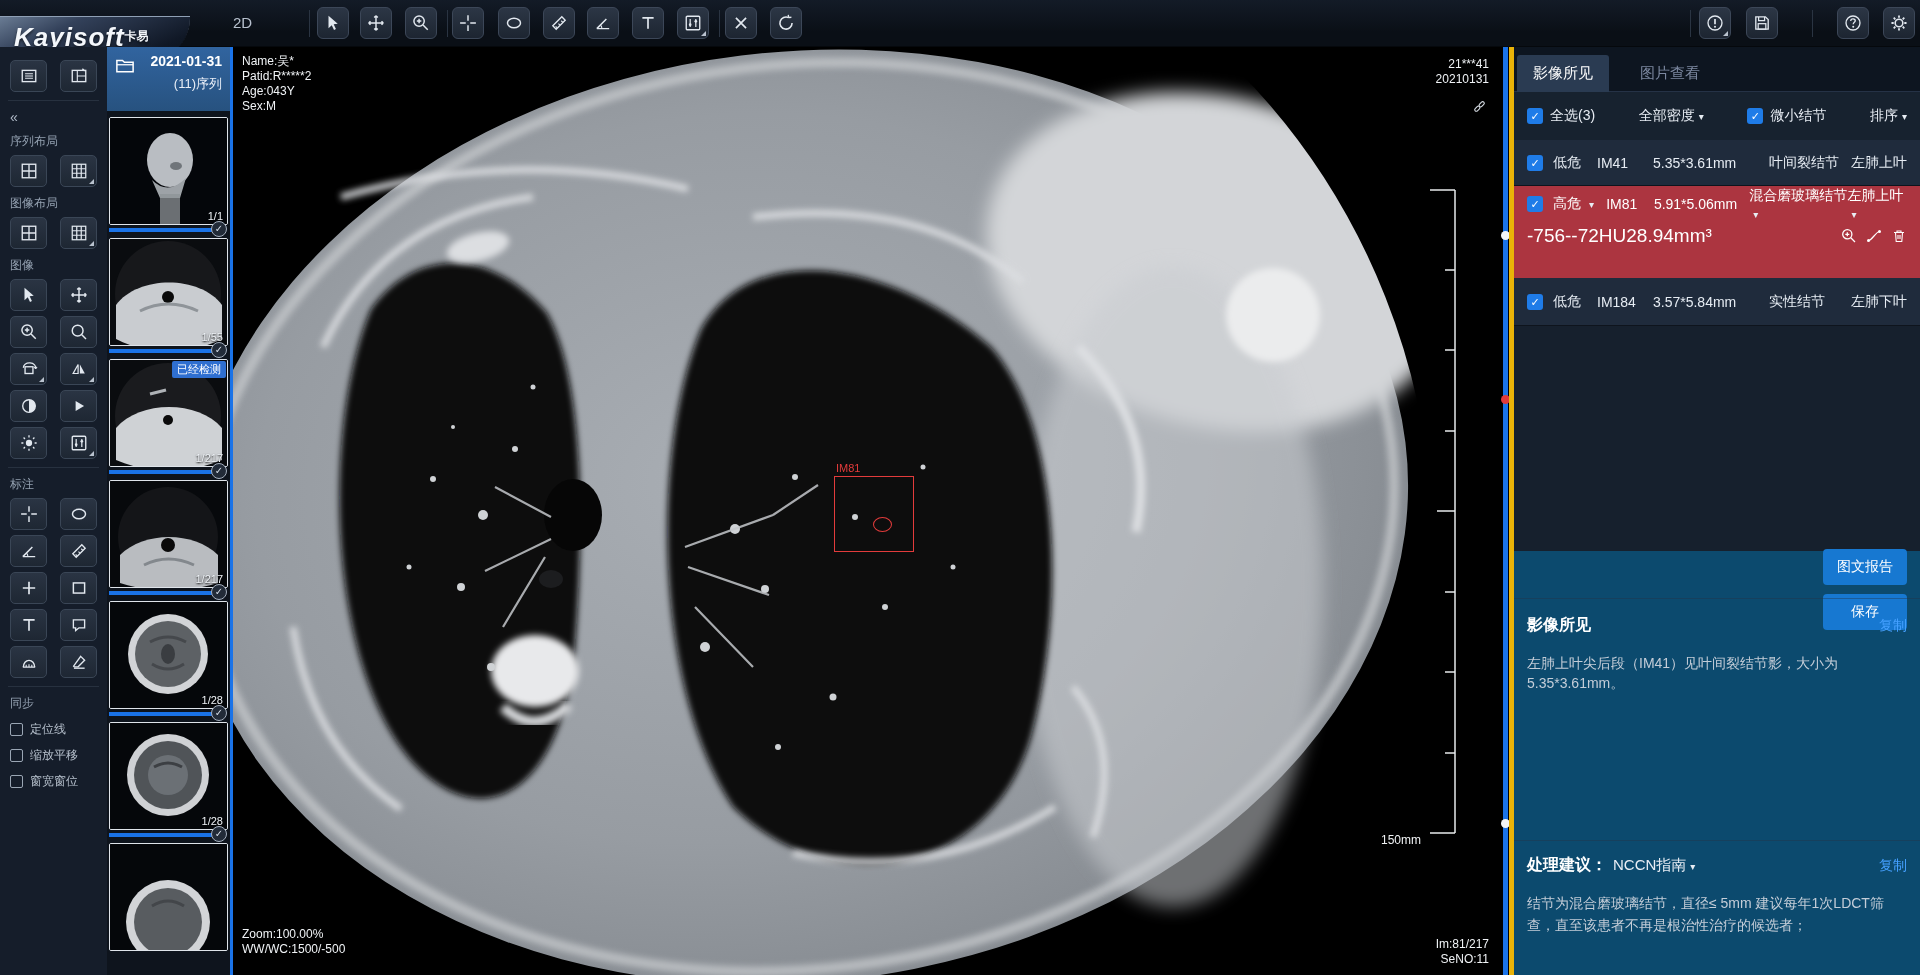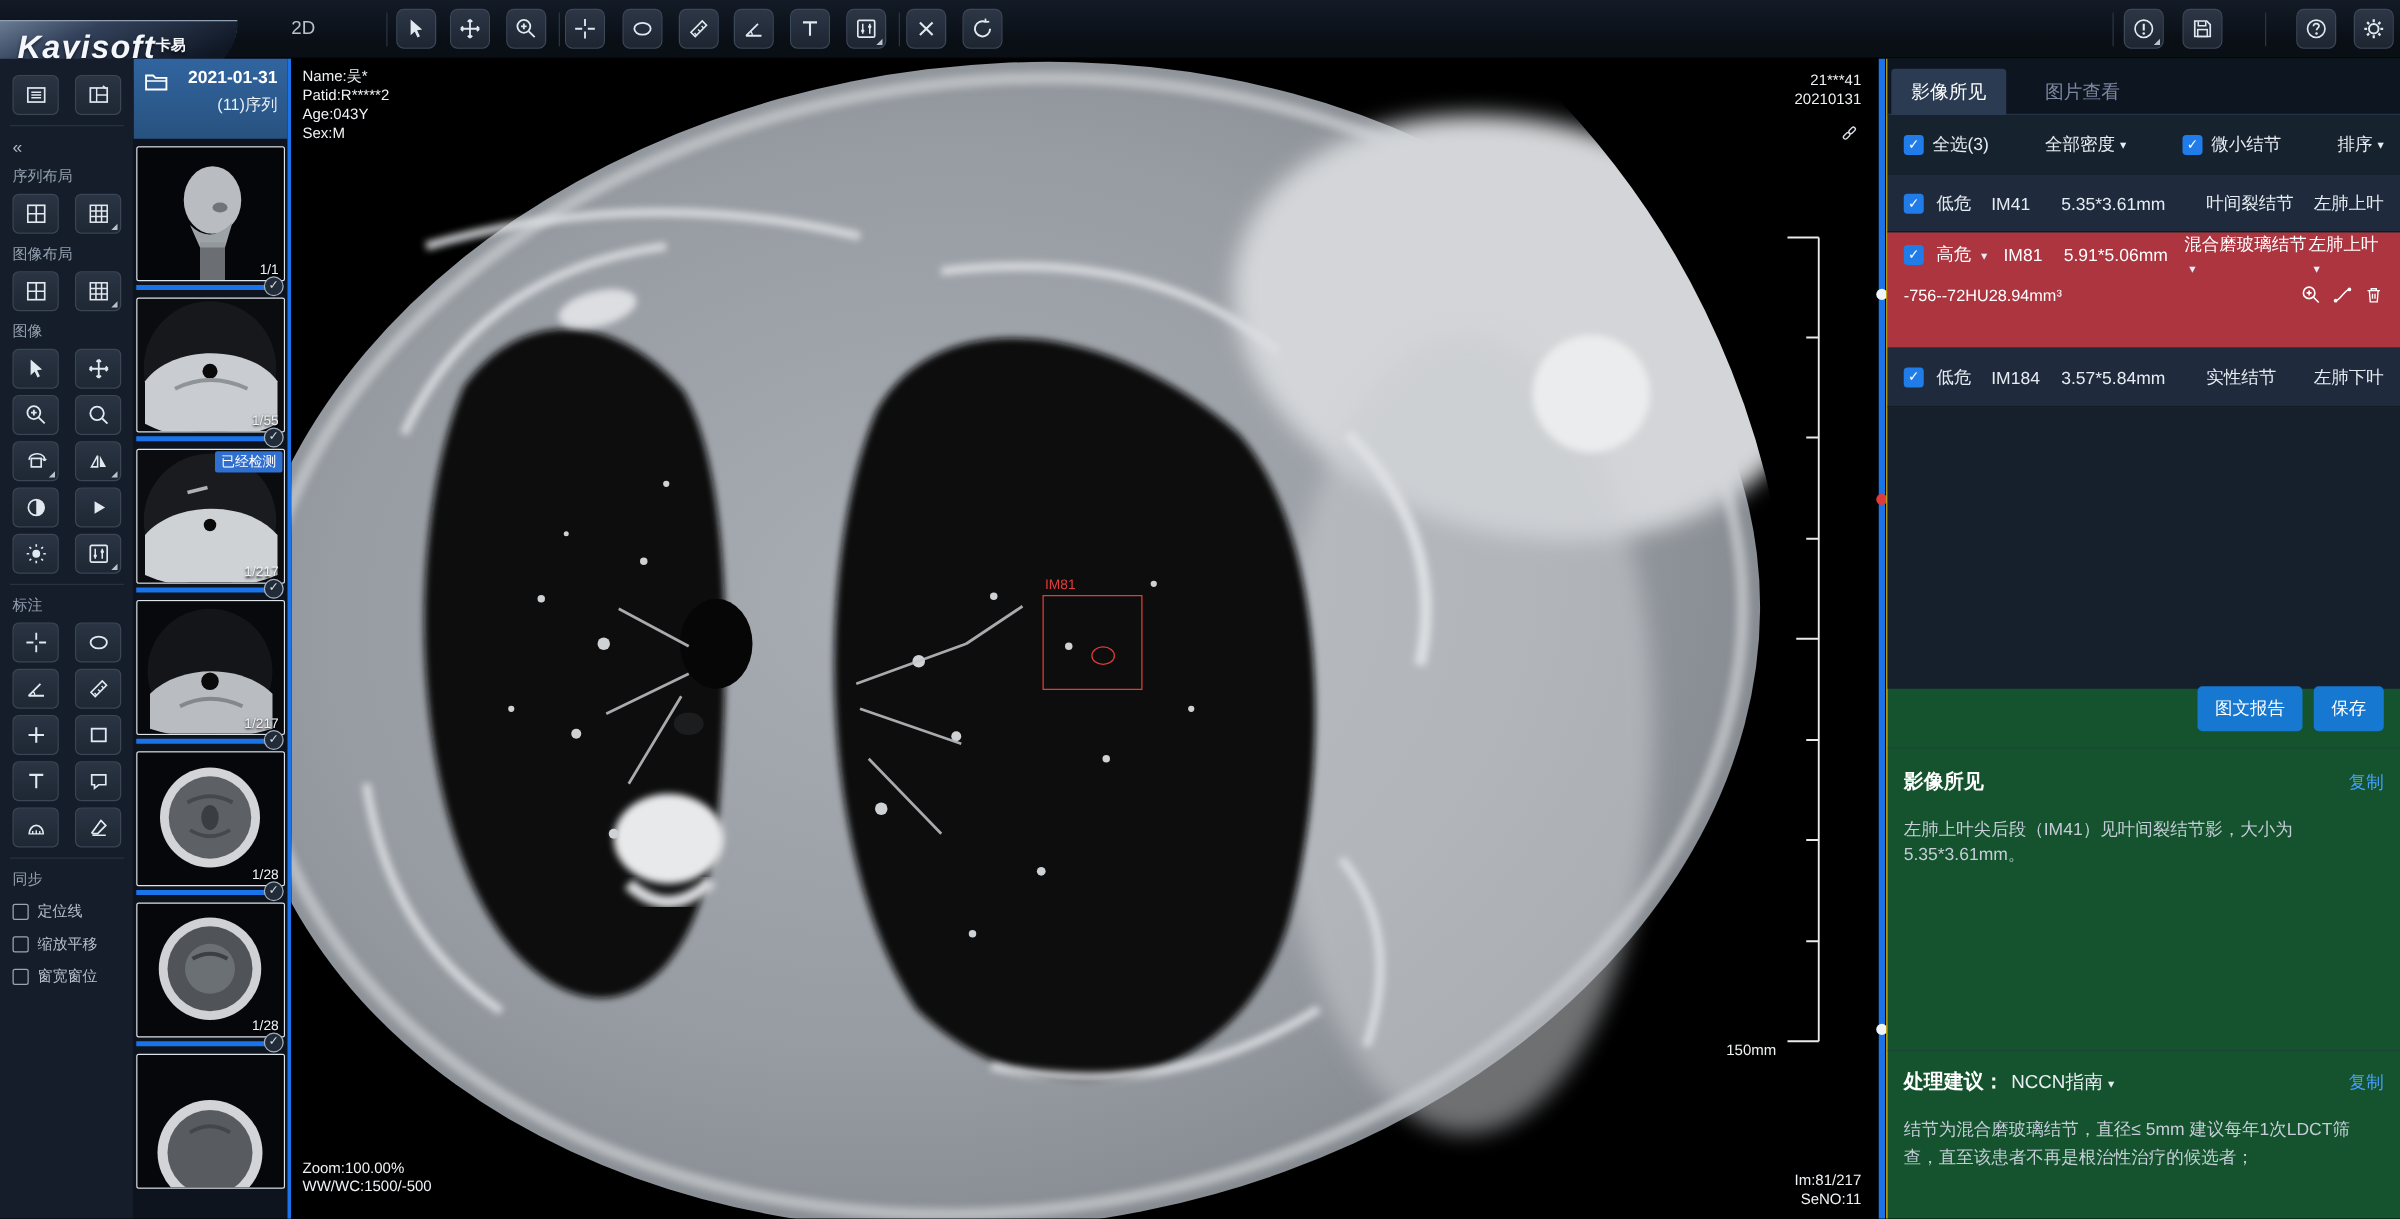--- a/index.html
+++ b/index.html
@@ -64,49 +64,49 @@
   #roi .roilabel { position:absolute; left:1px; top:-15px; color:#e23b3b; font-size:11px; }
   #roi .roiblob { position:absolute; left:38px; top:40px; width:19px; height:15px; border:1px solid #e23b3b; border-radius:50%; }
 
   
   #vtrack { position:absolute; left:1503px; top:47px; width:5px; height:928px; background:#1a73e8; }
   .dot { position:absolute; left:-2px; width:9px; height:9px; border-radius:50%; }
   .dot.white { background:#f2f5f8; }
   .dot.red { background:#e03a3a; }
 
   
-  #panel { position:absolute; left:1509px; top:47px; width:411px; height:928px; background:#14532d; border-left:1px solid #eab308; }
+  #panel { position:absolute; left:1509px; top:47px; width:411px; height:928px; background:#0c4a6e; border-left:5px solid #eab308; }
   #tabs { position:absolute; left:0; top:0; width:100%; height:45px; background:#0d1520; border-bottom:1px solid #253246; }
   .tab { position:absolute; top:8px; height:37px; padding:9px 16px 0 16px; font-size:15px; }
   .tab.active { left:3px; background:#2a3b52; color:#fff; border-radius:3px 3px 0 0; }
   .tab.inactive { left:110px; color:#7c88a0; }
   #filterrow { position:absolute; left:0; top:45px; width:100%; height:48px; background:#17222f;
                display:flex; align-items:center; padding:0 13px; font-size:14px; color:#e8edf4; }
   .cbx { width:16px; height:16px; border-radius:3px; background:#1f7ce8; color:#fff; font-size:11px;
          line-height:16px; text-align:center; flex:0 0 auto; }
   .caret { font-size:10px; color:#e8edf4; margin-left:4px; }
   .grow { flex:1; }
   .nrow { position:absolute; left:0; width:100%; background:#1f2b3c; border-bottom:1px solid #0e141d;
           display:flex; align-items:center; padding:0 13px; font-size:14px; color:#e6ecf3; }
   .nrow .c-risk { width:44px; margin-left:10px; }
   .nrow .c-id { width:56px; }
   .nrow .c-size { width:116px; }
   .nrow .c-type { flex:1; }
   .nrow .c-loc { text-align:right; }
   #redrow { position:absolute; left:0; top:139px; width:100%; height:92px; background:#ac3540; color:#fff; font-size:14px; }
   #redrow .line1 { display:flex; align-items:center; height:36px; padding:0 13px; }
-  #redrow .line2 { display:flex; align-items:center; height:28px; padding:0 13px; font-size:13px; }
+  #redrow .line2 { display:flex; align-items:center; height:28px; padding:0 13px; font-size:19px; }
   #redrow .line3 { display:flex; align-items:center; height:26px; padding:0 13px; font-size:13.5px; }
   #redrow .c-risk { width:58px; margin-left:10px; }
   #redrow .c-id { width:52px; }
   #redrow .c-size { width:104px; }
   #redrow .rico { width:16px; height:16px; color:#fff; margin-left:9px; }
   #redrow .pill { width:22px; height:11px; border:1px solid #ecd2d5; border-radius:6px; margin-left:8px; }
   #listpad { position:absolute; left:0; top:279px; width:100%; height:225px; background:#16202d; }
-  #btnrow { position:absolute; right:13px; top:502px; display:flex; gap:9px; }
+  #btnrow { position:absolute; right:13px; top:502px; display:flex; gap:9px;flex-direction:column; }
   .bluebtn { background:#1778d1; color:#fff; font-size:14px; padding:9px 14px; border-radius:4px; border:none; }
   #findings { position:absolute; left:0; top:551px; width:100%; padding:16px 13px 0 13px; border-top:1px solid #26324466; }
   .sec-head { display:flex; align-items:baseline; }
   .sec-title { font-size:16px; font-weight:bold; color:#fff; }
   .copylink { margin-left:auto; color:#45a0ff; font-size:14px; }
   .fpara { font-size:14px; color:#c4cdd8; margin-top:17px; line-height:1.45; }
   #advice { position:absolute; left:0; top:793px; width:100%; height:135px; padding:14px 13px 0 13px; border-top:1px solid #26324466; }
   #advice .gname { font-size:15px; color:#e9eef5; margin-left:6px; }
   #advice .atext { font-size:14px; color:#c4cdd8; margin-top:16px; line-height:1.6; }
 </style>

